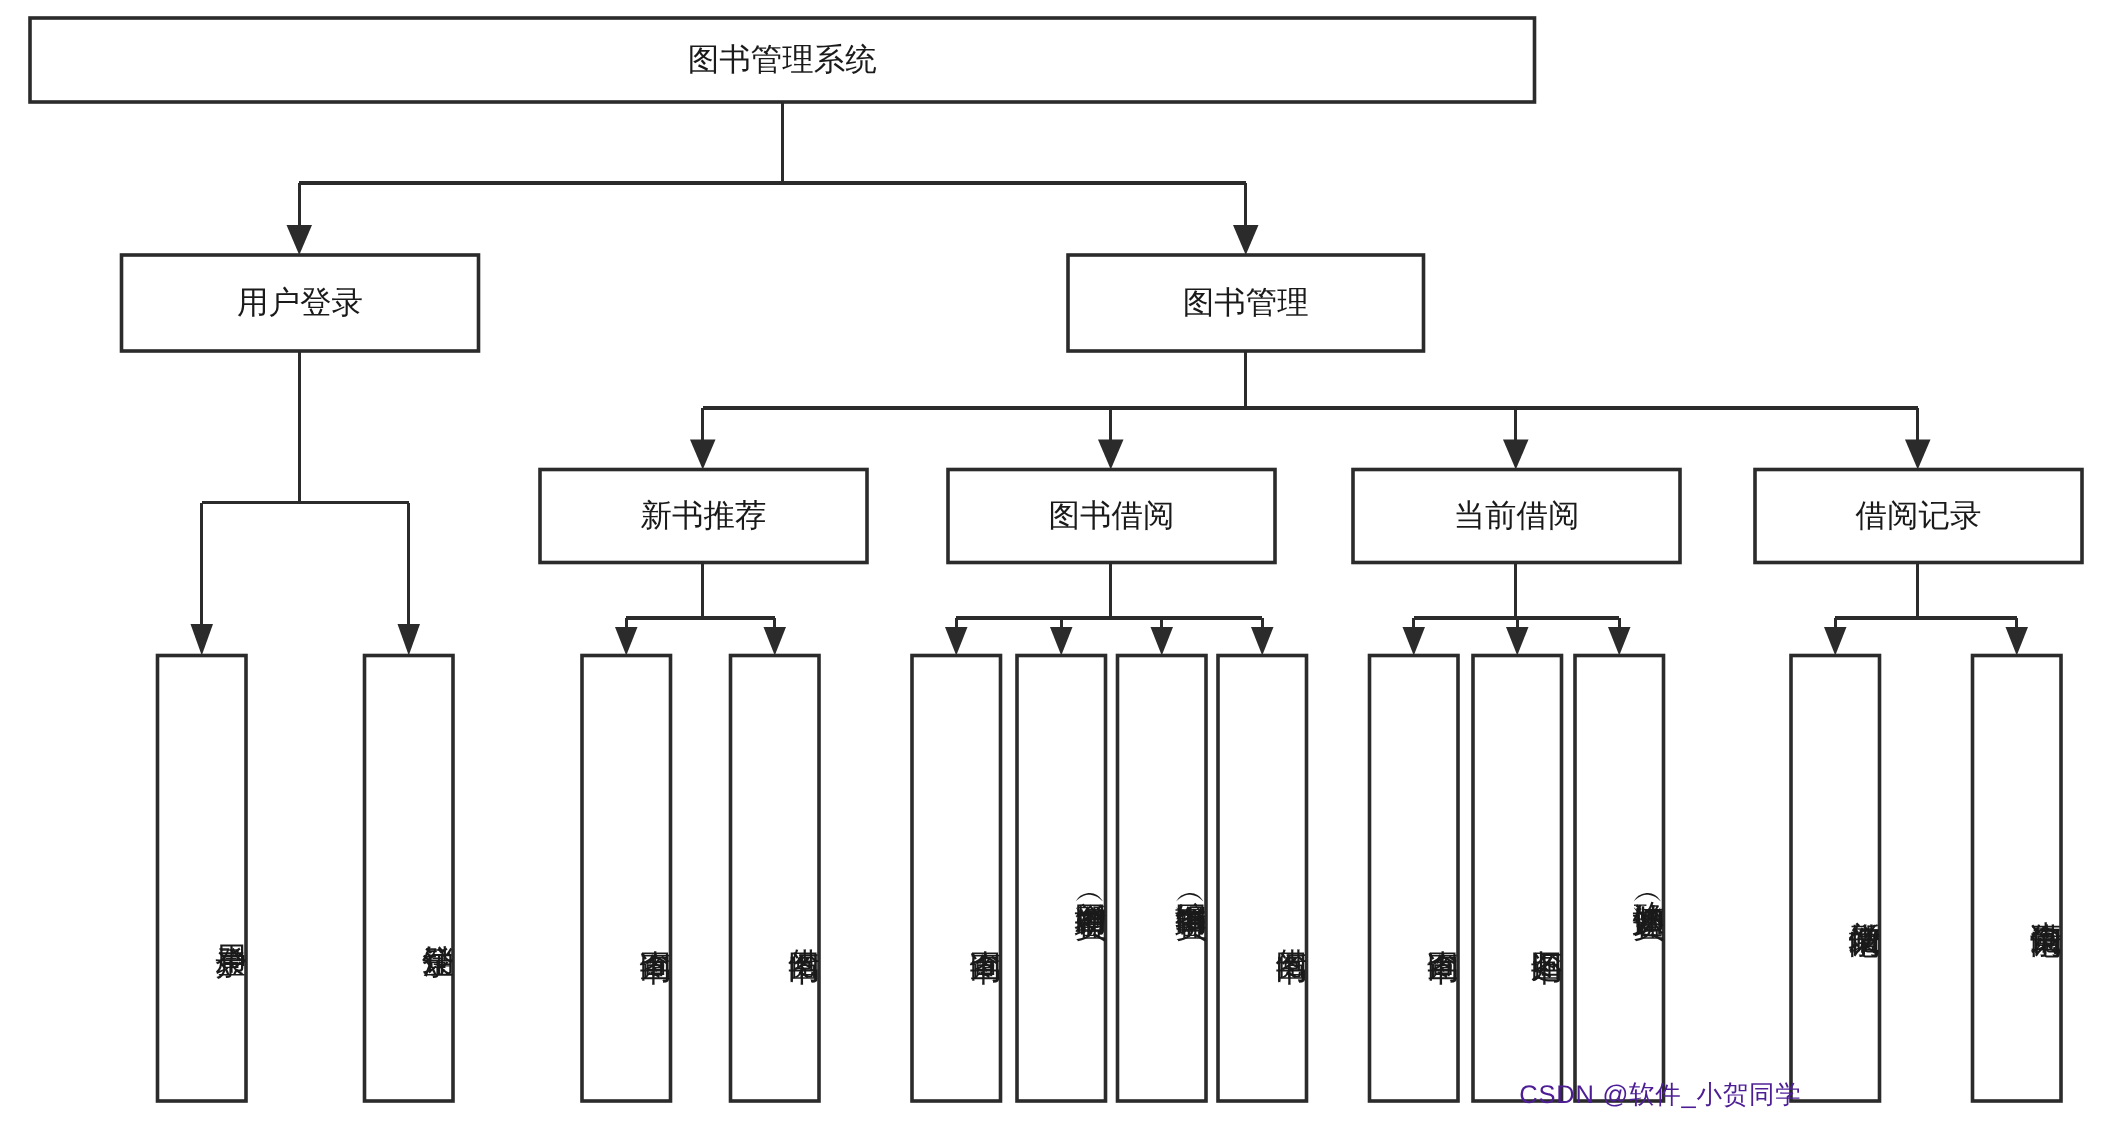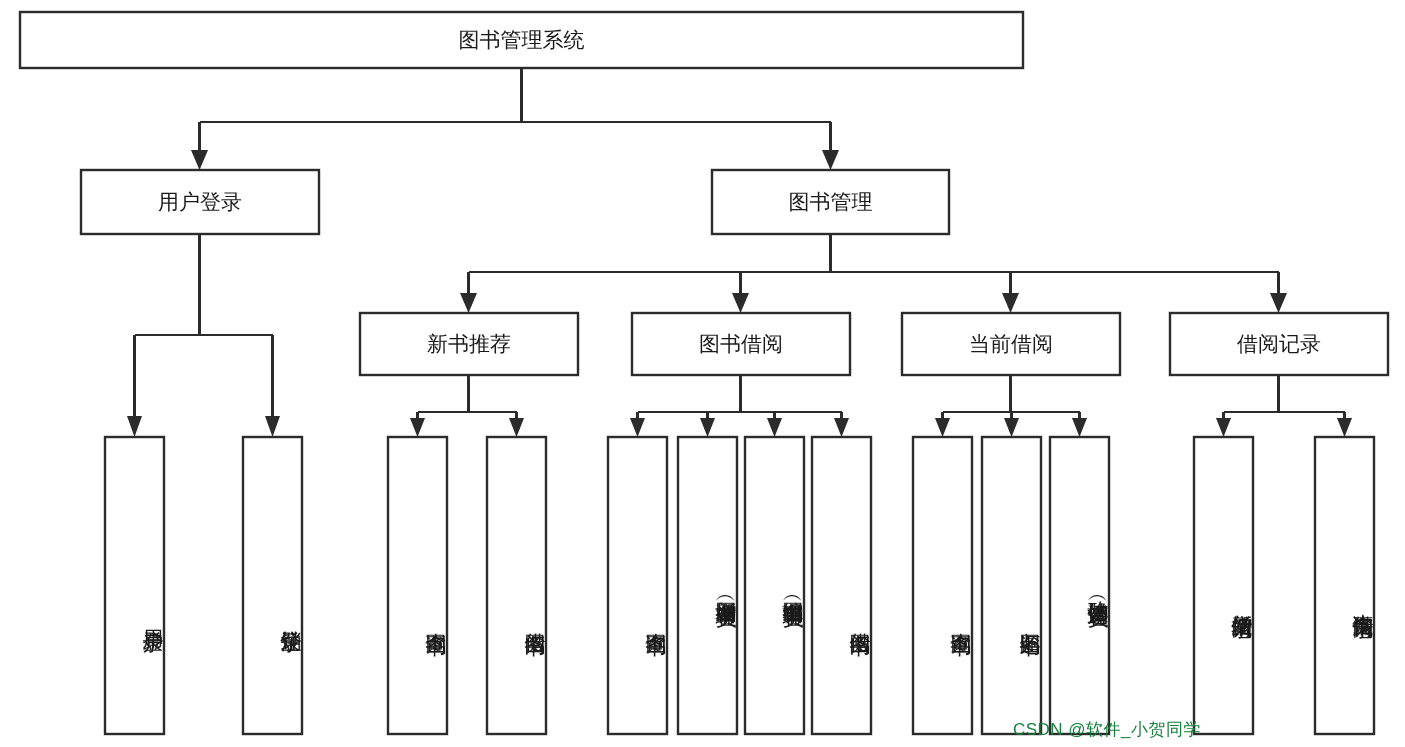--- a/index.html
+++ b/index.html
@@ -62,21 +62,21 @@
     align-items: flex-start;
     justify-content: center;
     pointer-events: none;
   }
   .watermark {
     position: absolute;
     right: 14px;
     bottom: 6px;
     font-family: "Liberation Sans", sans-serif;
     font-size: 17px;
-    color: #15803d;
+    color: #4c1d95;
     letter-spacing: 0.5px;
     user-select: none;
   }
 </style>
 </head>
 <body>
 
 <div id="diagram-root">
 
   <svg id="tree-svg" viewBox="0 0 1405 747">

